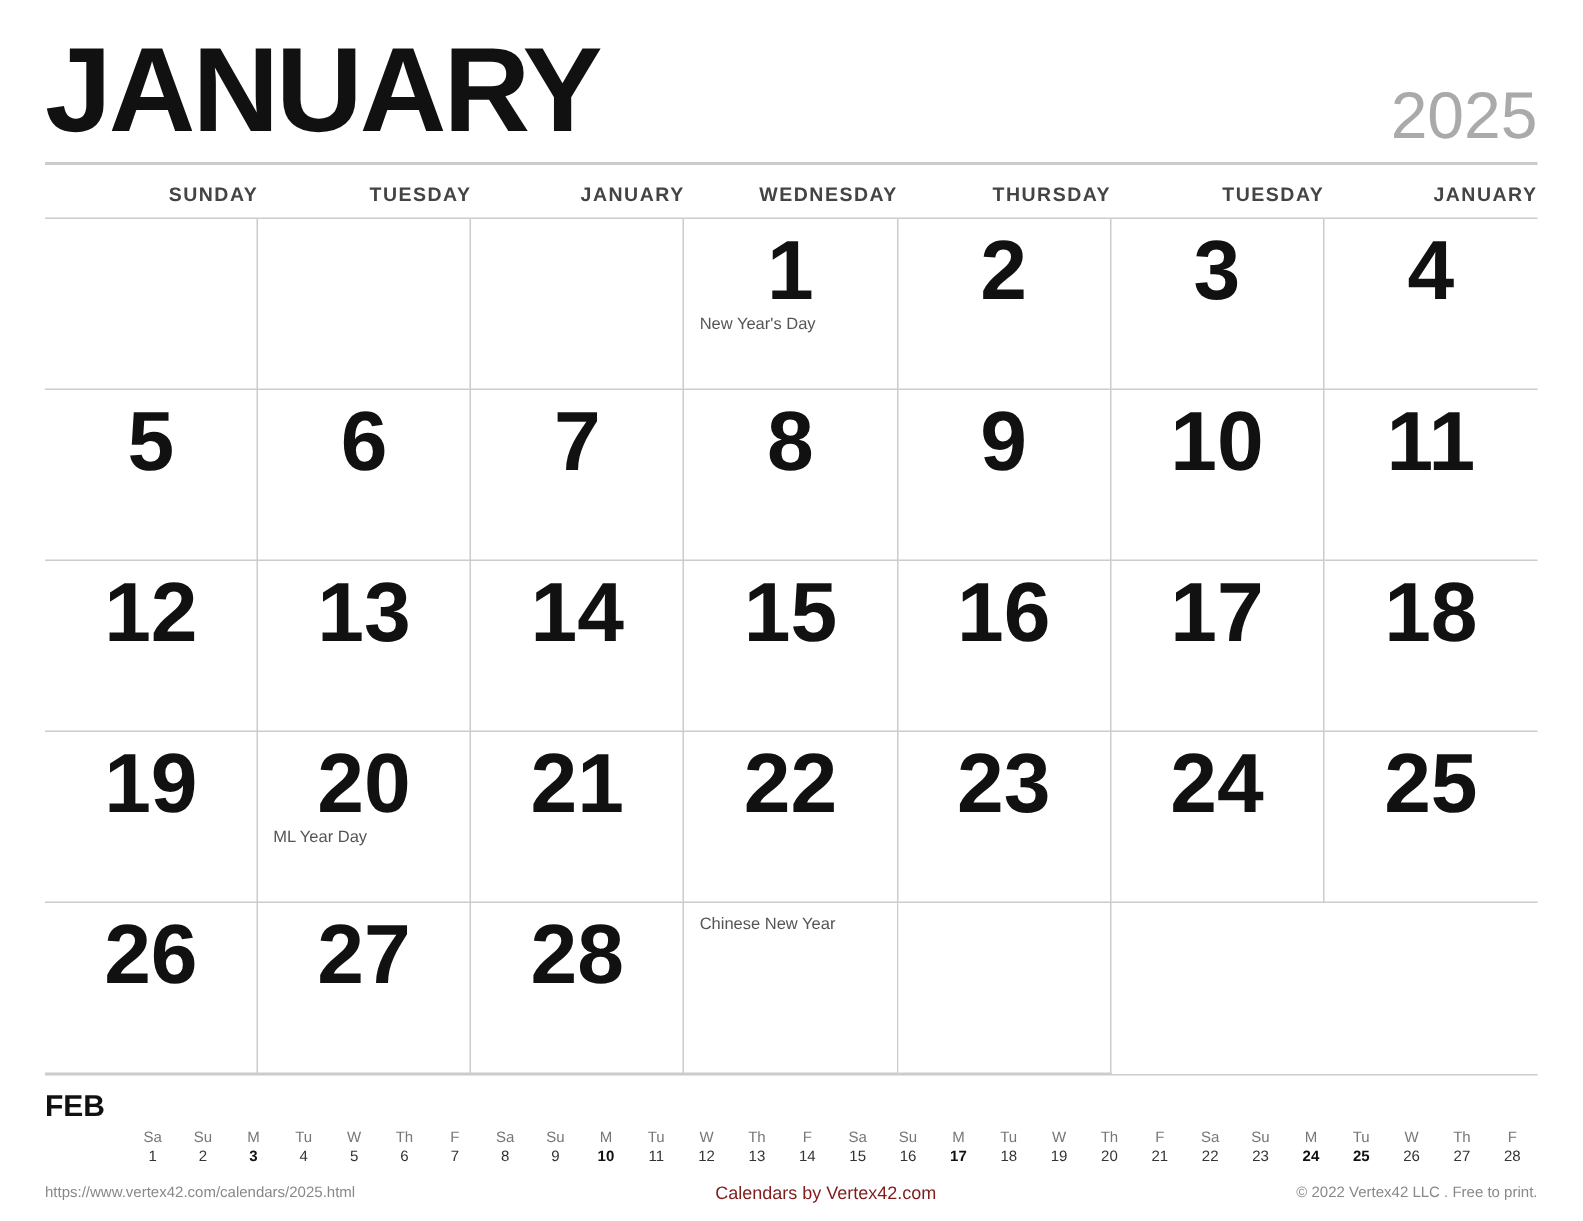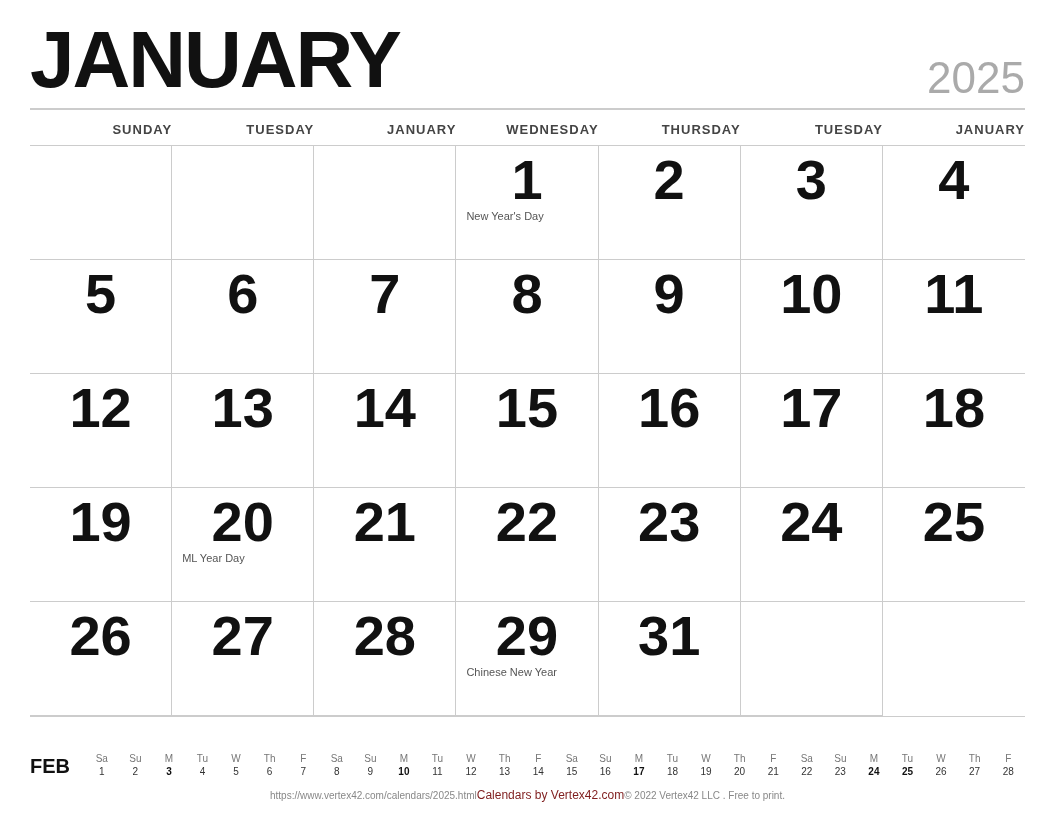--- a/index.html
+++ b/index.html
@@ -110,21 +110,21 @@
       display: flex;
       flex-direction: column;
       align-items: center;
       width: 100%;
     }
 
     .mini-calendar-section {
       border-top: 1px solid #ccc;
       padding: 8px 0 4px 0;
       display: flex;
-      align-items: flex-end;
+      align-items: flex-start;
       gap: 10px;
     }
 
     .mini-month-label {
       font-size: 20px;
       font-weight: 900;
       color: #111;
       font-family: Arial Black, Arial, sans-serif;
       min-width: 45px;
       margin-top: 2px;
@@ -151,21 +151,21 @@
       padding: 1px 3px;
     }
 
     .mini-day.bold {
       font-weight: 700;
       color: #111;
     }
 
     .footer {
       display: flex;
-      justify-content: center;
+      justify-content: space-between;
       align-items: center;
       padding: 6px 0 2px 0;
       font-size: 10px;
       color: #888;
     }
 
     .footer-center {
       font-size: 12px;
       color: #7f1d1d;
     }
@@ -333,27 +333,21 @@
           <div class="date-number">27</div>
         </div>
       </div>
       <div class="calendar-cell">
         <div class="cell-inner">
           <div class="date-number">28</div>
         </div>
       </div>
       <div class="calendar-cell">
         <div class="cell-inner">
-          <div class="date-number">29</div>
           <div class="holiday-label">Chinese New Year</div>
-        </div>
-      </div>
-      <div class="calendar-cell">
-        <div class="cell-inner">
-          <div class="date-number">31</div>
         </div>
       </div>
       <div class="calendar-cell empty"></div>
     </div>
 
   <div class="mini-calendar-section">
     <div class="mini-month-label">FEB</div>
     <div class="mini-grid" id="mini-grid" style="grid-template-columns: repeat(28, 1fr); margin-top: 27px;">
     <div class="mini-day-name">Sa</div>
         <div class="mini-day-name">Su</div>

